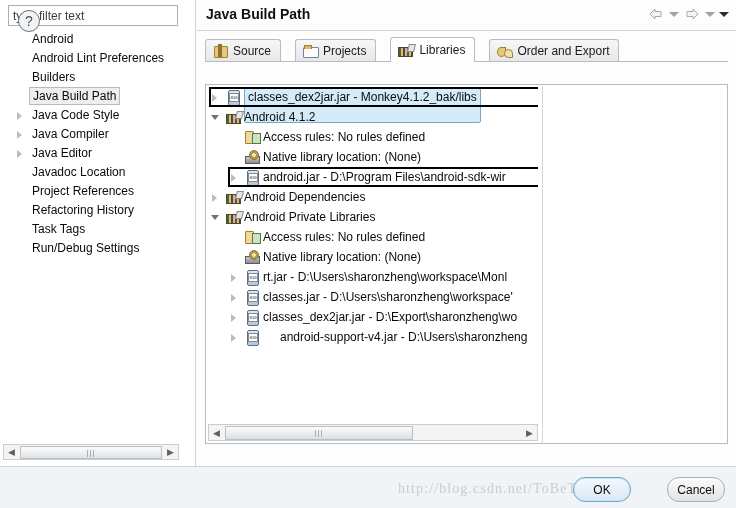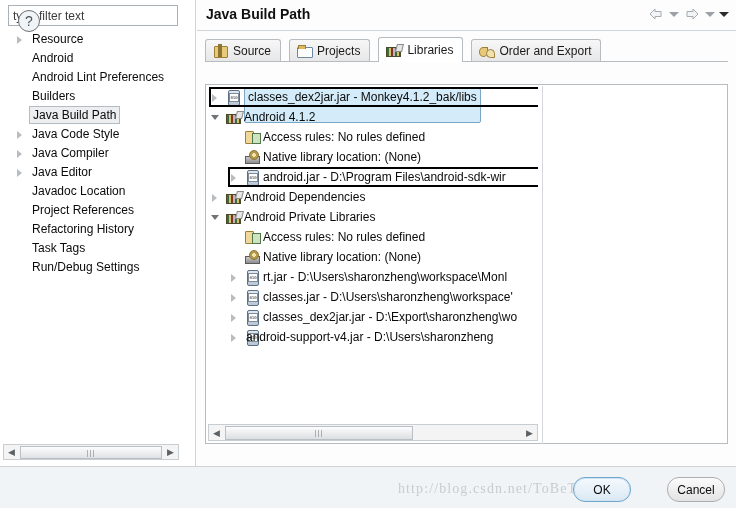--- a/index.html
+++ b/index.html
@@ -127,21 +127,21 @@
     display: flex; align-items: center;
     gap: 5px;
     padding: 0 9px 0 7px;
     border: 1px solid #b7bcc1;
     border-bottom: none;
     border-top-left-radius: 3px;
     border-top-right-radius: 3px;
     background: linear-gradient(#f7f7f7, #e6e6e6);
     font-size: 12px;
     color: #1a1a1a;
-    margin-right: 8px;
+    margin-right: 14px;
     position: relative;
   }
   .tab.active {
     background: #ffffff;
     height: 25px;
     z-index: 3;
     border-color: #b7bcc1;
   }
   #tab-strip-line {
     position: absolute; left: 8px; top: 61px;
@@ -376,21 +376,20 @@
 </head>
 <body>
 
 <div id="root">
 
   <div id="left-edge-strip"></div>
 
   <div id="sidebar">
     <div id="filter-box">type filter text</div>
     <div id="pref-tree">
-        <div class="pref-item"><span class="twisty"></span><span class="pref-label">Resource</span></div>
         <div class="pref-item"><span class="pref-label">Android</span></div>
         <div class="pref-item"><span class="pref-label">Android Lint Preferences</span></div>
         <div class="pref-item"><span class="pref-label">Builders</span></div>
         <div class="pref-item selected"><span class="pref-label">Java Build Path</span></div>
         <div class="pref-item"><span class="twisty"></span><span class="pref-label">Java Code Style</span></div>
         <div class="pref-item"><span class="twisty"></span><span class="pref-label">Java Compiler</span></div>
         <div class="pref-item"><span class="twisty"></span><span class="pref-label">Java Editor</span></div>
         <div class="pref-item"><span class="pref-label">Javadoc Location</span></div>
         <div class="pref-item"><span class="pref-label">Project References</span></div>
         <div class="pref-item"><span class="pref-label">Refactoring History</span></div>
@@ -498,21 +497,21 @@
             <span class="rowtext" style="left: 55px;">classes.jar - D:\Users\sharonzheng\workspace'</span>
           </div>
           <div class="row">
             <span class="arrow-closed" style="left: 23px;"></span>
             <span class="rowicon ico-jar" style="left: 37px;"></span>
             <span class="rowtext" style="left: 55px;">classes_dex2jar.jar - D:\Export\sharonzheng\wo</span>
           </div>
           <div class="row">
             <span class="arrow-closed" style="left: 23px;"></span>
             <span class="rowicon ico-jar" style="left: 37px;"></span>
-            <span class="rowtext" style="left: 38px;">android-support-v4.jar - D:\Users\sharonzheng</span>
+            <span class="rowtext" style="left: 72px;">android-support-v4.jar - D:\Users\sharonzheng</span>
           </div>
         </div>
       <div id="tree-inner-divider"></div>
       <div id="tree-hscroll">
         <div class="sb-arrow">◀</div>
         <div id="tree-hthumb">|||</div>
         <div class="sb-arrow" style="margin-left:auto">▶</div>
       </div>
     </div>
 

